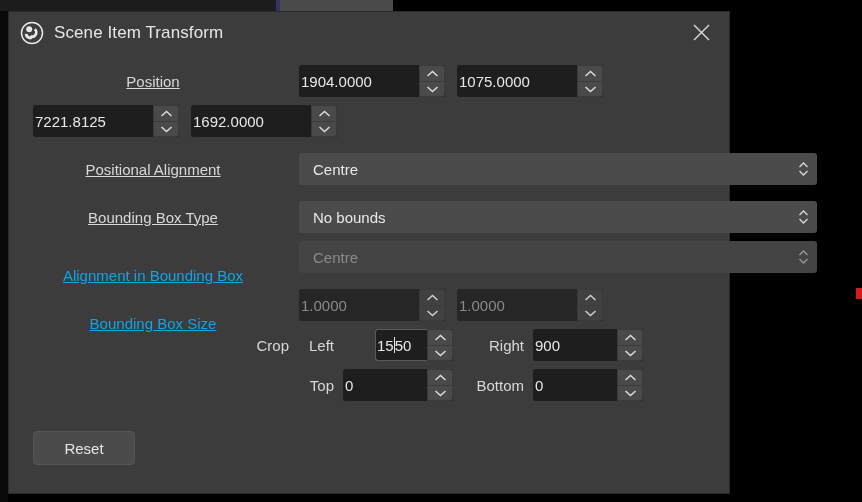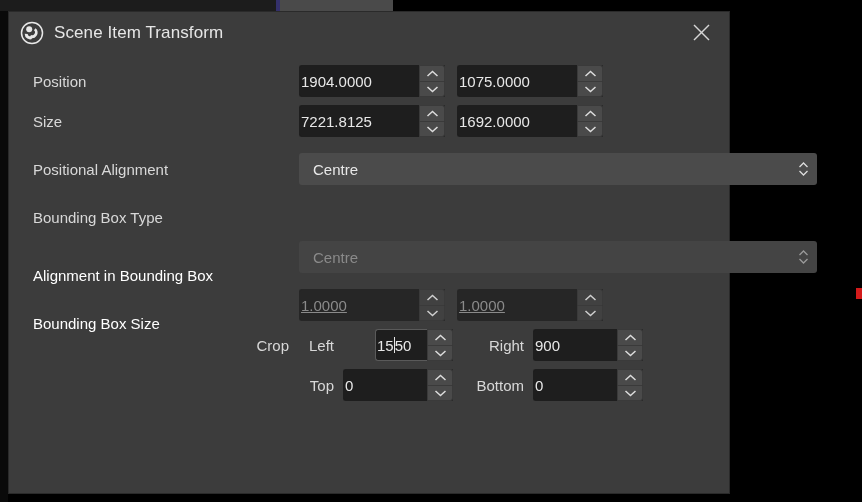--- a/index.html
+++ b/index.html
@@ -109,28 +109,29 @@
   .row {
     display: flex;
     align-items: center;
     height: 40px;
     margin-bottom: 0px;
   }
   .row.gap-top { margin-top: 8px; }
   .label {
     width: 266px;
     flex: 0 0 266px;
-    text-align: left;
+    text-align: center;
     padding-right: 26px;
     box-sizing: border-box;
     font-size: 15px;
     color: #d8d8d8;
     white-space: nowrap;
-  }
-  .label.dim { color: #ffffff; margin-top: 36px; }
+    text-decoration: underline;
+  }
+  .label.dim { color: #0ea5e9; margin-top: 36px; }
 
   
   .spin {
     display: flex;
     align-items: stretch;
     height: 32px;
     width: 146px;
     flex: 0 0 146px;
   }
   .spin-field {
@@ -142,21 +143,21 @@
     display: flex;
     align-items: center;
     padding-left: 1px;
     font-size: 15px;
     color: #e8e8e8;
     box-sizing: border-box;
     position: relative;
     overflow: hidden;
     white-space: nowrap;
   }
-  .spin-field.disabled { color: #8a8a8a; background: #262626; border-color: #262626; text-decoration: underline;}
+  .spin-field.disabled { color: #8a8a8a; background: #262626; border-color: #262626;}
   .spin-field.focused {
     border: 1px solid #5a5a5a;
     border-right: none;
     margin-left: 32px;
   }
   .caret {
     display: inline-block;
     width: 1px;
     height: 16px;
     background: #e8e8e8;
@@ -329,21 +330,20 @@
             <svg width="13" height="8" viewBox="0 0 13 8">
                 <polyline points="1.5,2 6.5,6.5 11.5,2" fill="none" stroke="#dcdcdc" stroke-width="1.5"></polyline>
               </svg>
           </div>
         </div>
       </div>
     </div>
 
 
     <div class="row">
-      <div class="label">Size</div>
       <div class="spin">
         <div class="spin-field">7221.8125</div>
         <div class="stepper">
           <div class="stepper-btn up">
             <svg width="13" height="8" viewBox="0 0 13 8">
                 <polyline points="1.5,6 6.5,1.5 11.5,6" fill="none" stroke="#dcdcdc" stroke-width="1.5"></polyline>
               </svg>
           </div>
           <div class="stepper-btn down">
             <svg width="13" height="8" viewBox="0 0 13 8">
@@ -378,20 +378,29 @@
           <svg width="11" height="16" viewBox="0 0 11 16">
             <polyline points="1.5,6 5.5,2 9.5,6" fill="none" stroke="#dcdcdc" stroke-width="1.3"></polyline>
             <polyline points="1.5,10 5.5,14 9.5,10" fill="none" stroke="#dcdcdc" stroke-width="1.3"></polyline>
           </svg>
         </div>
       </div>
     </div>
 
     <div class="row gap-top">
       <div class="label">Bounding Box Type</div>
+      <div class="combo">
+        <div class="combo-field">No bounds</div>
+        <div class="combo-arrow">
+          <svg width="11" height="16" viewBox="0 0 11 16">
+            <polyline points="1.5,6 5.5,2 9.5,6" fill="none" stroke="#dcdcdc" stroke-width="1.3"></polyline>
+            <polyline points="1.5,10 5.5,14 9.5,10" fill="none" stroke="#dcdcdc" stroke-width="1.3"></polyline>
+          </svg>
+        </div>
+      </div>
     </div>
 
     <div class="row">
       <div class="label dim">Alignment in Bounding Box</div>
       <div class="combo">
         <div class="combo-field disabled">Centre</div>
         <div class="combo-arrow disabled">
           <svg width="11" height="16" viewBox="0 0 11 16">
             <polyline points="1.5,6 5.5,2 9.5,6" fill="none" stroke="#9a9a9a" stroke-width="1.3"></polyline>
             <polyline points="1.5,10 5.5,14 9.5,10" fill="none" stroke="#9a9a9a" stroke-width="1.3"></polyline>
@@ -507,15 +516,16 @@
                 <polyline points="1.5,2 6.5,6.5 11.5,2" fill="none" stroke="#dcdcdc" stroke-width="1.5"></polyline>
               </svg>
           </div>
         </div>
       </div>
     </div>
 
   </div>
 
   <div class="footer">
+    <div class="btn">Reset</div>
   </div>
 
 </div>
 
 </body></html>

